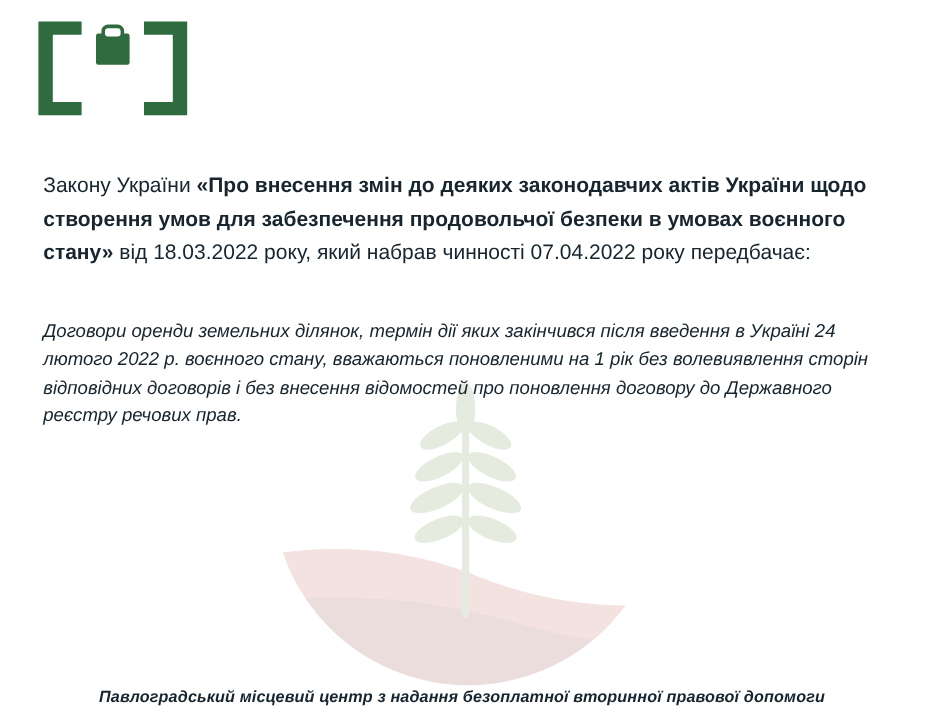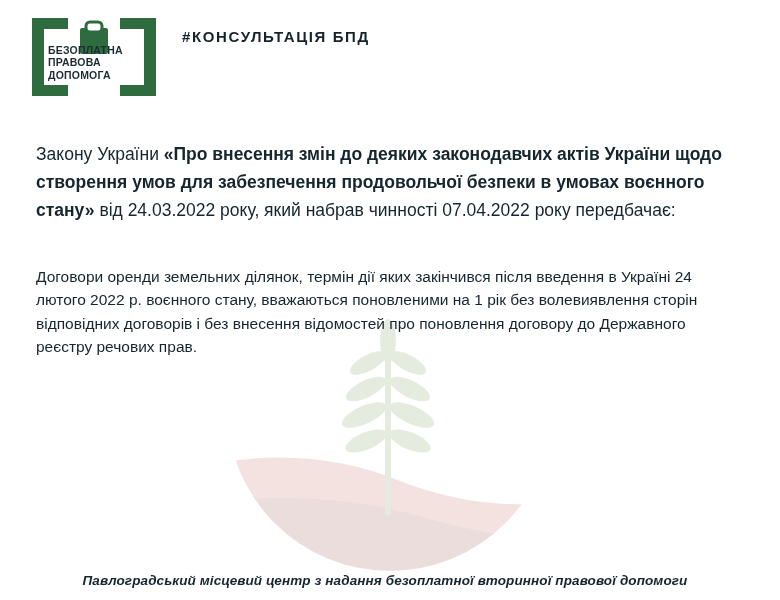--- a/index.html
+++ b/index.html
@@ -87,20 +87,21 @@
   .section-title {
     font-size: 15.5px;
     font-weight: bold;
     color: #16252e;
     margin-bottom: 3px;
   }
   .section-body {
     font-size: 15.5px;
     line-height: 1.52;
     color: #16252e;
+    font-style: italic;
   }
 
   
   .footer {
     position: absolute;
     left: 0;
     right: 10px;
     bottom: 12px;
     z-index: 2;
     text-align: center;
@@ -150,36 +151,30 @@
   <div class="logo">
     <svg width="132" height="86" viewBox="0 0 132 86" xmlns="http://www.w3.org/2000/svg">
 
       <path d="M4 4 L40 4 L40 15 L16 15 L16 71 L40 71 L40 82 L4 82 Z" fill="#2e6b3f"></path>
 
       <path d="M128 4 L92 4 L92 15 L116 15 L116 71 L92 71 L92 82 L128 82 Z" fill="#2e6b3f"></path>
 
       <rect x="52" y="14" width="28" height="26" rx="2" fill="#2e6b3f"></rect>
       <rect x="58" y="8" width="16" height="10" rx="4" fill="#ffffff" stroke="#2e6b3f" stroke-width="3"></rect>
     </svg>
-    <div style="position:absolute;left:20px;top:30px;width:112px;line-height:1.18;">
-      <div style="font-size:10.5px;font-weight:bold;color:#1d2b33;letter-spacing:0.2px;">БЕЗОПЛАТНА</div>
-      <div style="font-size:10.5px;font-weight:bold;color:#1d2b33;letter-spacing:0.2px;">ПРАВОВА</div>
-      <div style="font-size:10.5px;font-weight:bold;color:#1d2b33;letter-spacing:0.2px;">ДОПОМОГА</div>
-    </div>
   </div>
 
   <div class="header-titles">
-    <div class="hashtag">#КОНСУЛЬТАЦІЯ БПД</div>
   </div>
 </div>
 
 <div class="content">
 
   <p class="intro">
-    <span>Закону України </span><b>«Про внесення змін до деяких законодавчих актів України щодо створення умов для забезпечення продовольчої безпеки в умовах воєнного стану»</b><span> від 24.03.2022 року, який набрав чинності 07.04.2022 року передбачає:</span>
+    <span>Закону України </span><b>«Про внесення змін до деяких законодавчих актів України щодо створення умов для забезпечення продовольчої безпеки в умовах воєнного стану»</b><span> від 18.03.2022 року, який набрав чинності 07.04.2022 року передбачає:</span>
   </p>
 
   <div class="section">
     <div class="section-body">Договори оренди земельних ділянок, термін дії яких закінчився після введення в Україні 24 лютого 2022 р. воєнного стану, вважаються поновленими на 1 рік без волевиявлення сторін відповідних договорів і без внесення відомостей про поновлення договору до Державного реєстру речових прав.</div>
   </div>
 
 </div>
 
 <div class="footer">Павлоградський місцевий центр з надання безоплатної вторинної правової допомоги</div>
 

